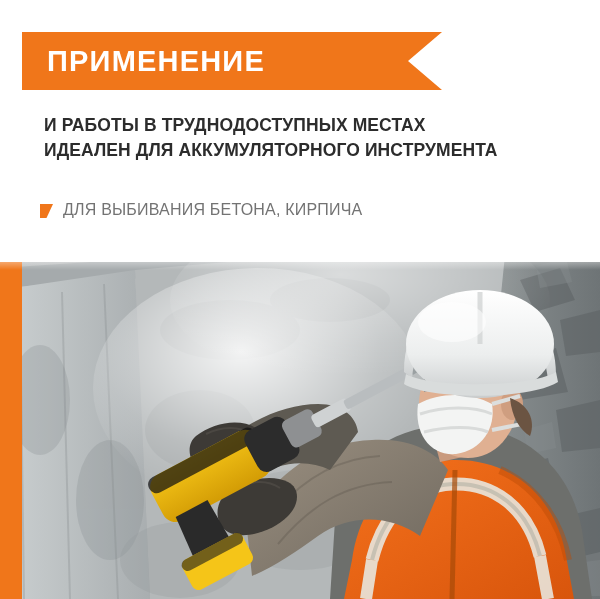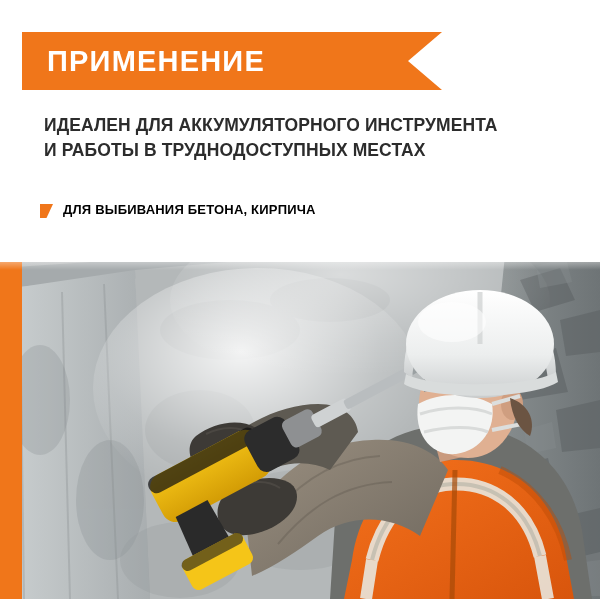--- a/index.html
+++ b/index.html
@@ -120,23 +120,23 @@
   }
   .bullet-mark {
     width: 13px;
     height: 14px;
     margin-right: 10px;
     flex: none;
     position: relative;
     top: 1px;
   }
   .bullet-text {
-    color: #000000;
-    font-size: 13px;
-    font-weight: bold;
+    color: #737373;
+    font-size: 16px;
+    font-weight: normal;
     letter-spacing: 0.2px;
     white-space: nowrap;
   }
 </style>
 </head>
 <body>
 
 <div id="page">
 
   <div class="photo">
@@ -315,22 +315,22 @@
   </div>
 
   <div class="banner">
     <svg class="banner-shape" width="420" height="58" viewBox="0 0 420 58" xmlns="http://www.w3.org/2000/svg" aria-hidden="true">
       <polygon points="0,0 420,0 386,29 420,58 0,58" fill="#f0761a"></polygon>
     </svg>
     <div class="banner-title">ПРИМЕНЕНИЕ</div>
   </div>
 
   <div class="subtitle">
+    <span class="line">И РАБОТЫ В ТРУДНОДОСТУПНЫХ МЕСТАХ</span>
     <span class="line">ИДЕАЛЕН ДЛЯ АККУМУЛЯТОРНОГО ИНСТРУМЕНТА</span>
-    <span class="line">И РАБОТЫ В ТРУДНОДОСТУПНЫХ МЕСТАХ</span>
   </div>
 
   <div class="bullets">
     <div class="bullet-row">
       <svg class="bullet-mark" viewBox="0 0 13 14" xmlns="http://www.w3.org/2000/svg" aria-hidden="true">
         <polygon points="0,0 13,0 6.5,14 0,14" fill="#f0761a"></polygon>
       </svg>
       <span class="bullet-text">ДЛЯ ВЫБИВАНИЯ БЕТОНА, КИРПИЧА</span>
     </div>
   </div>

